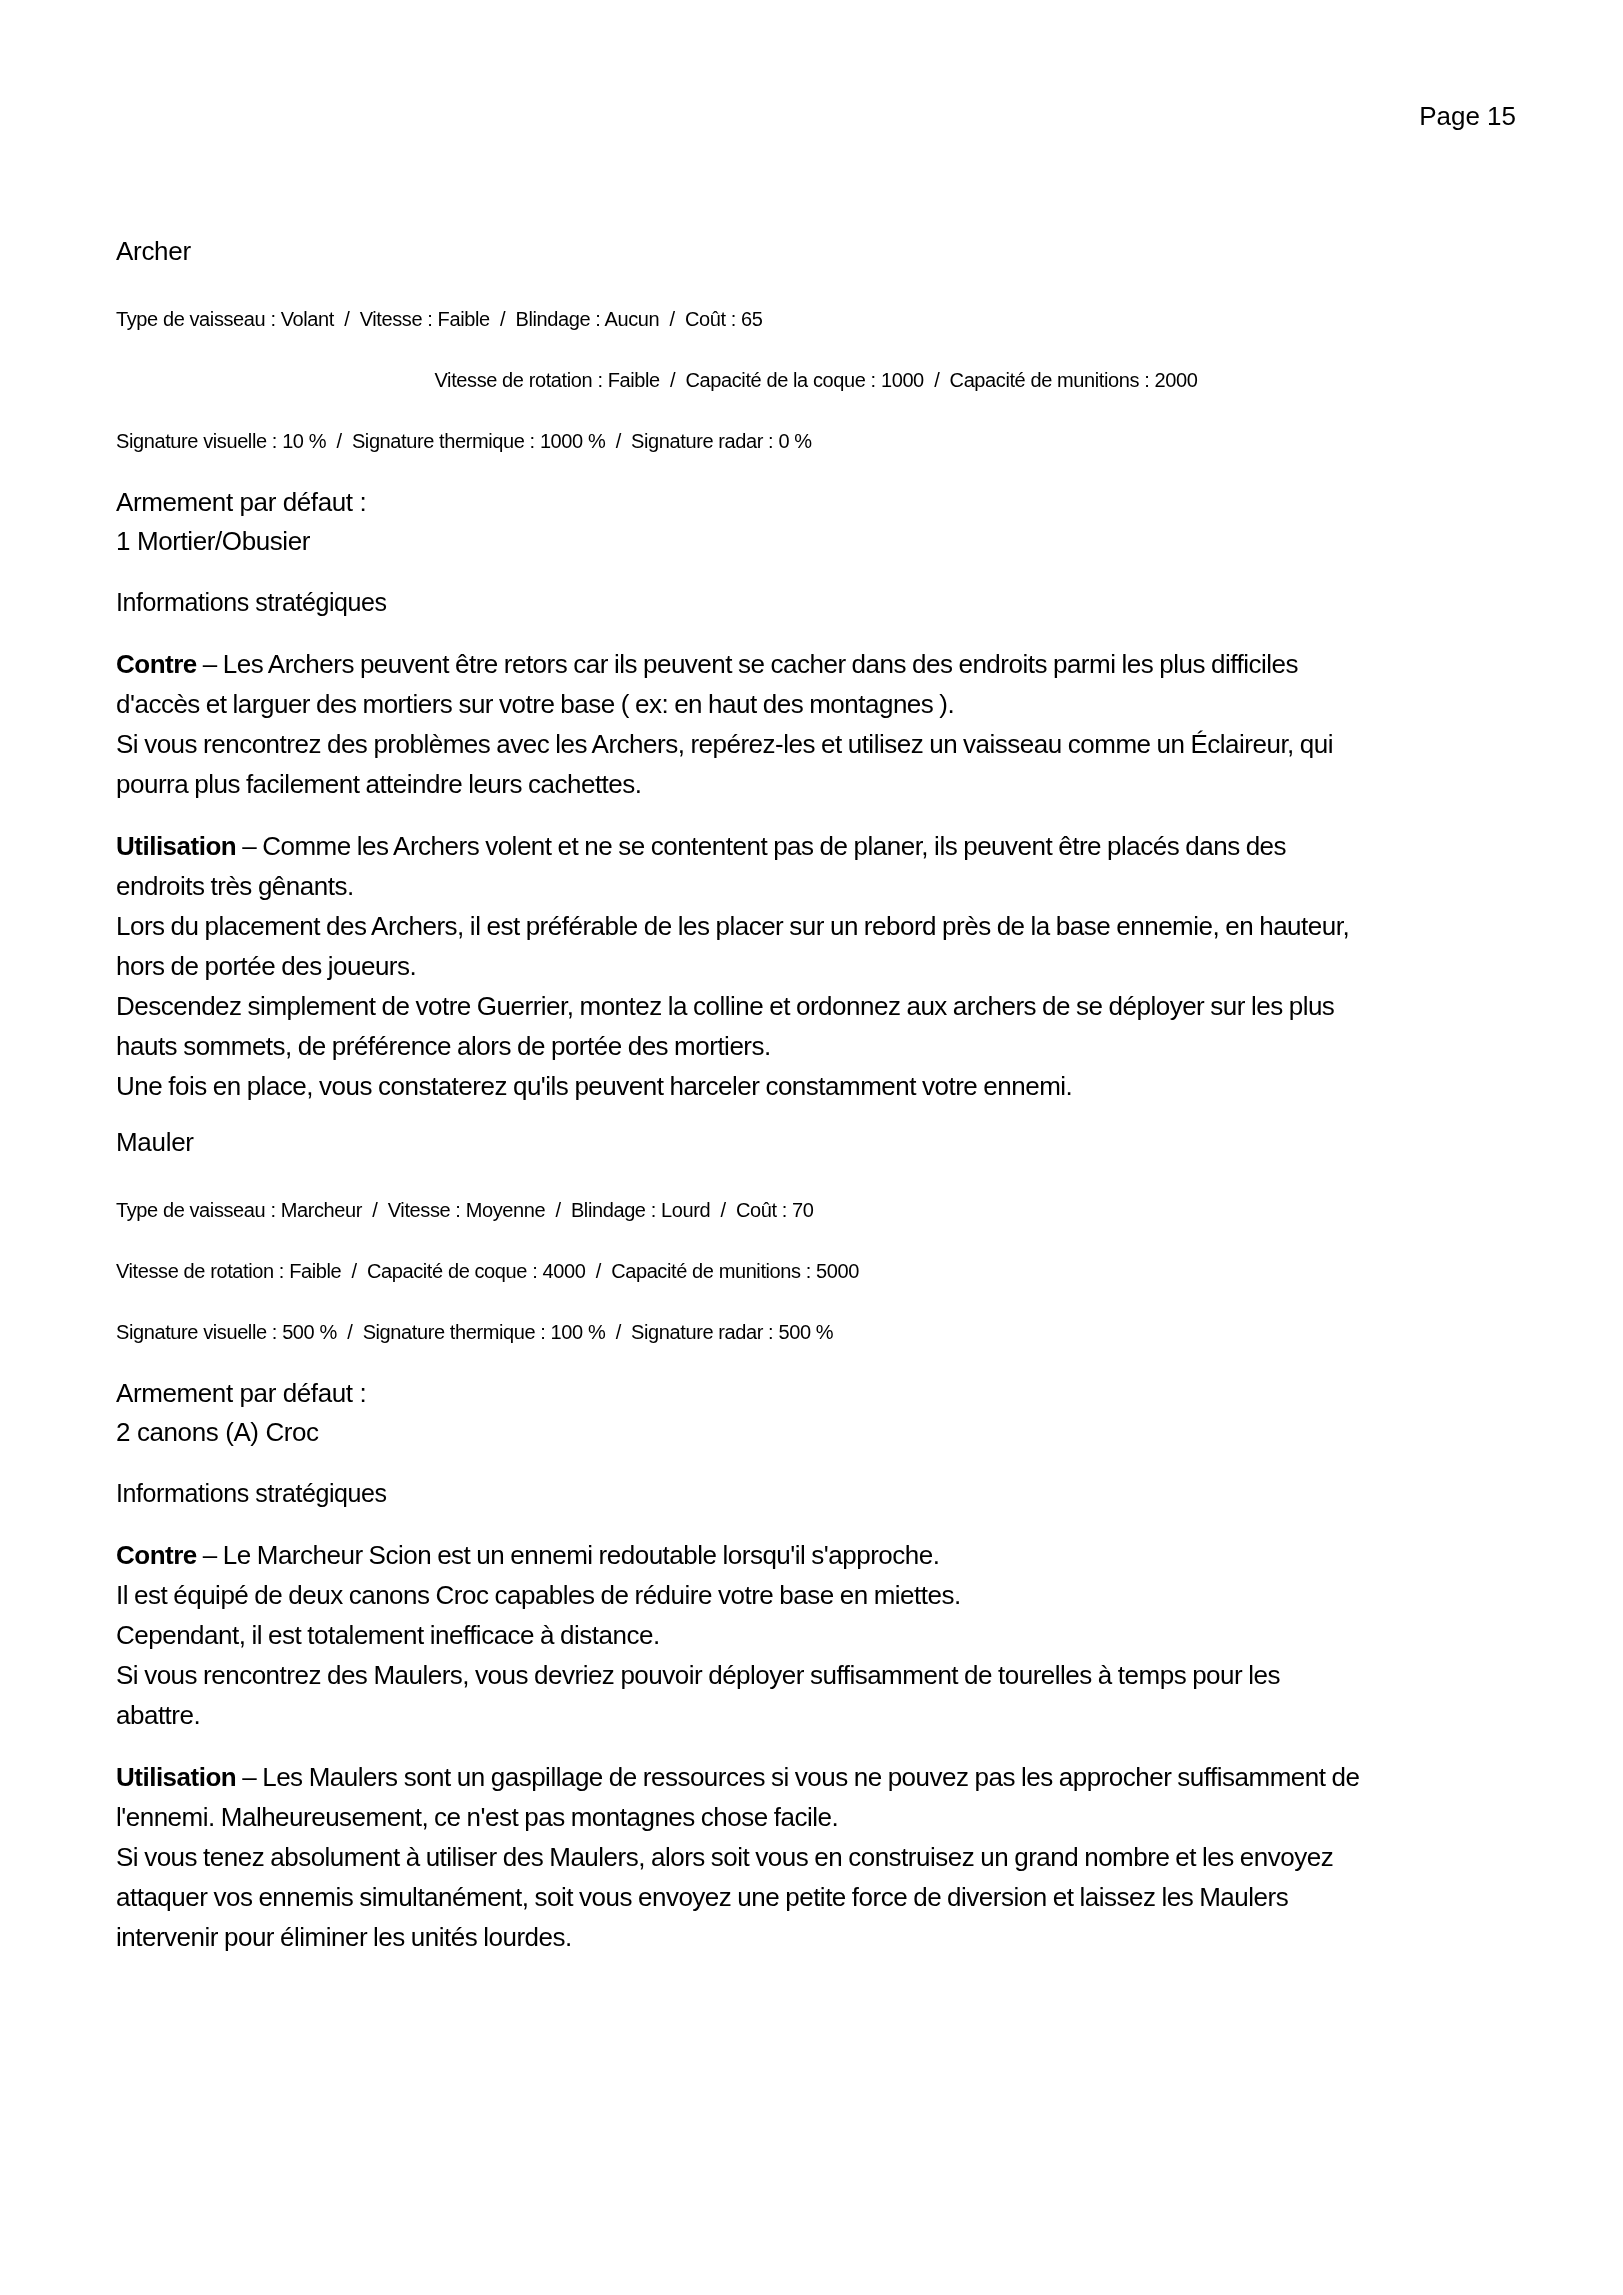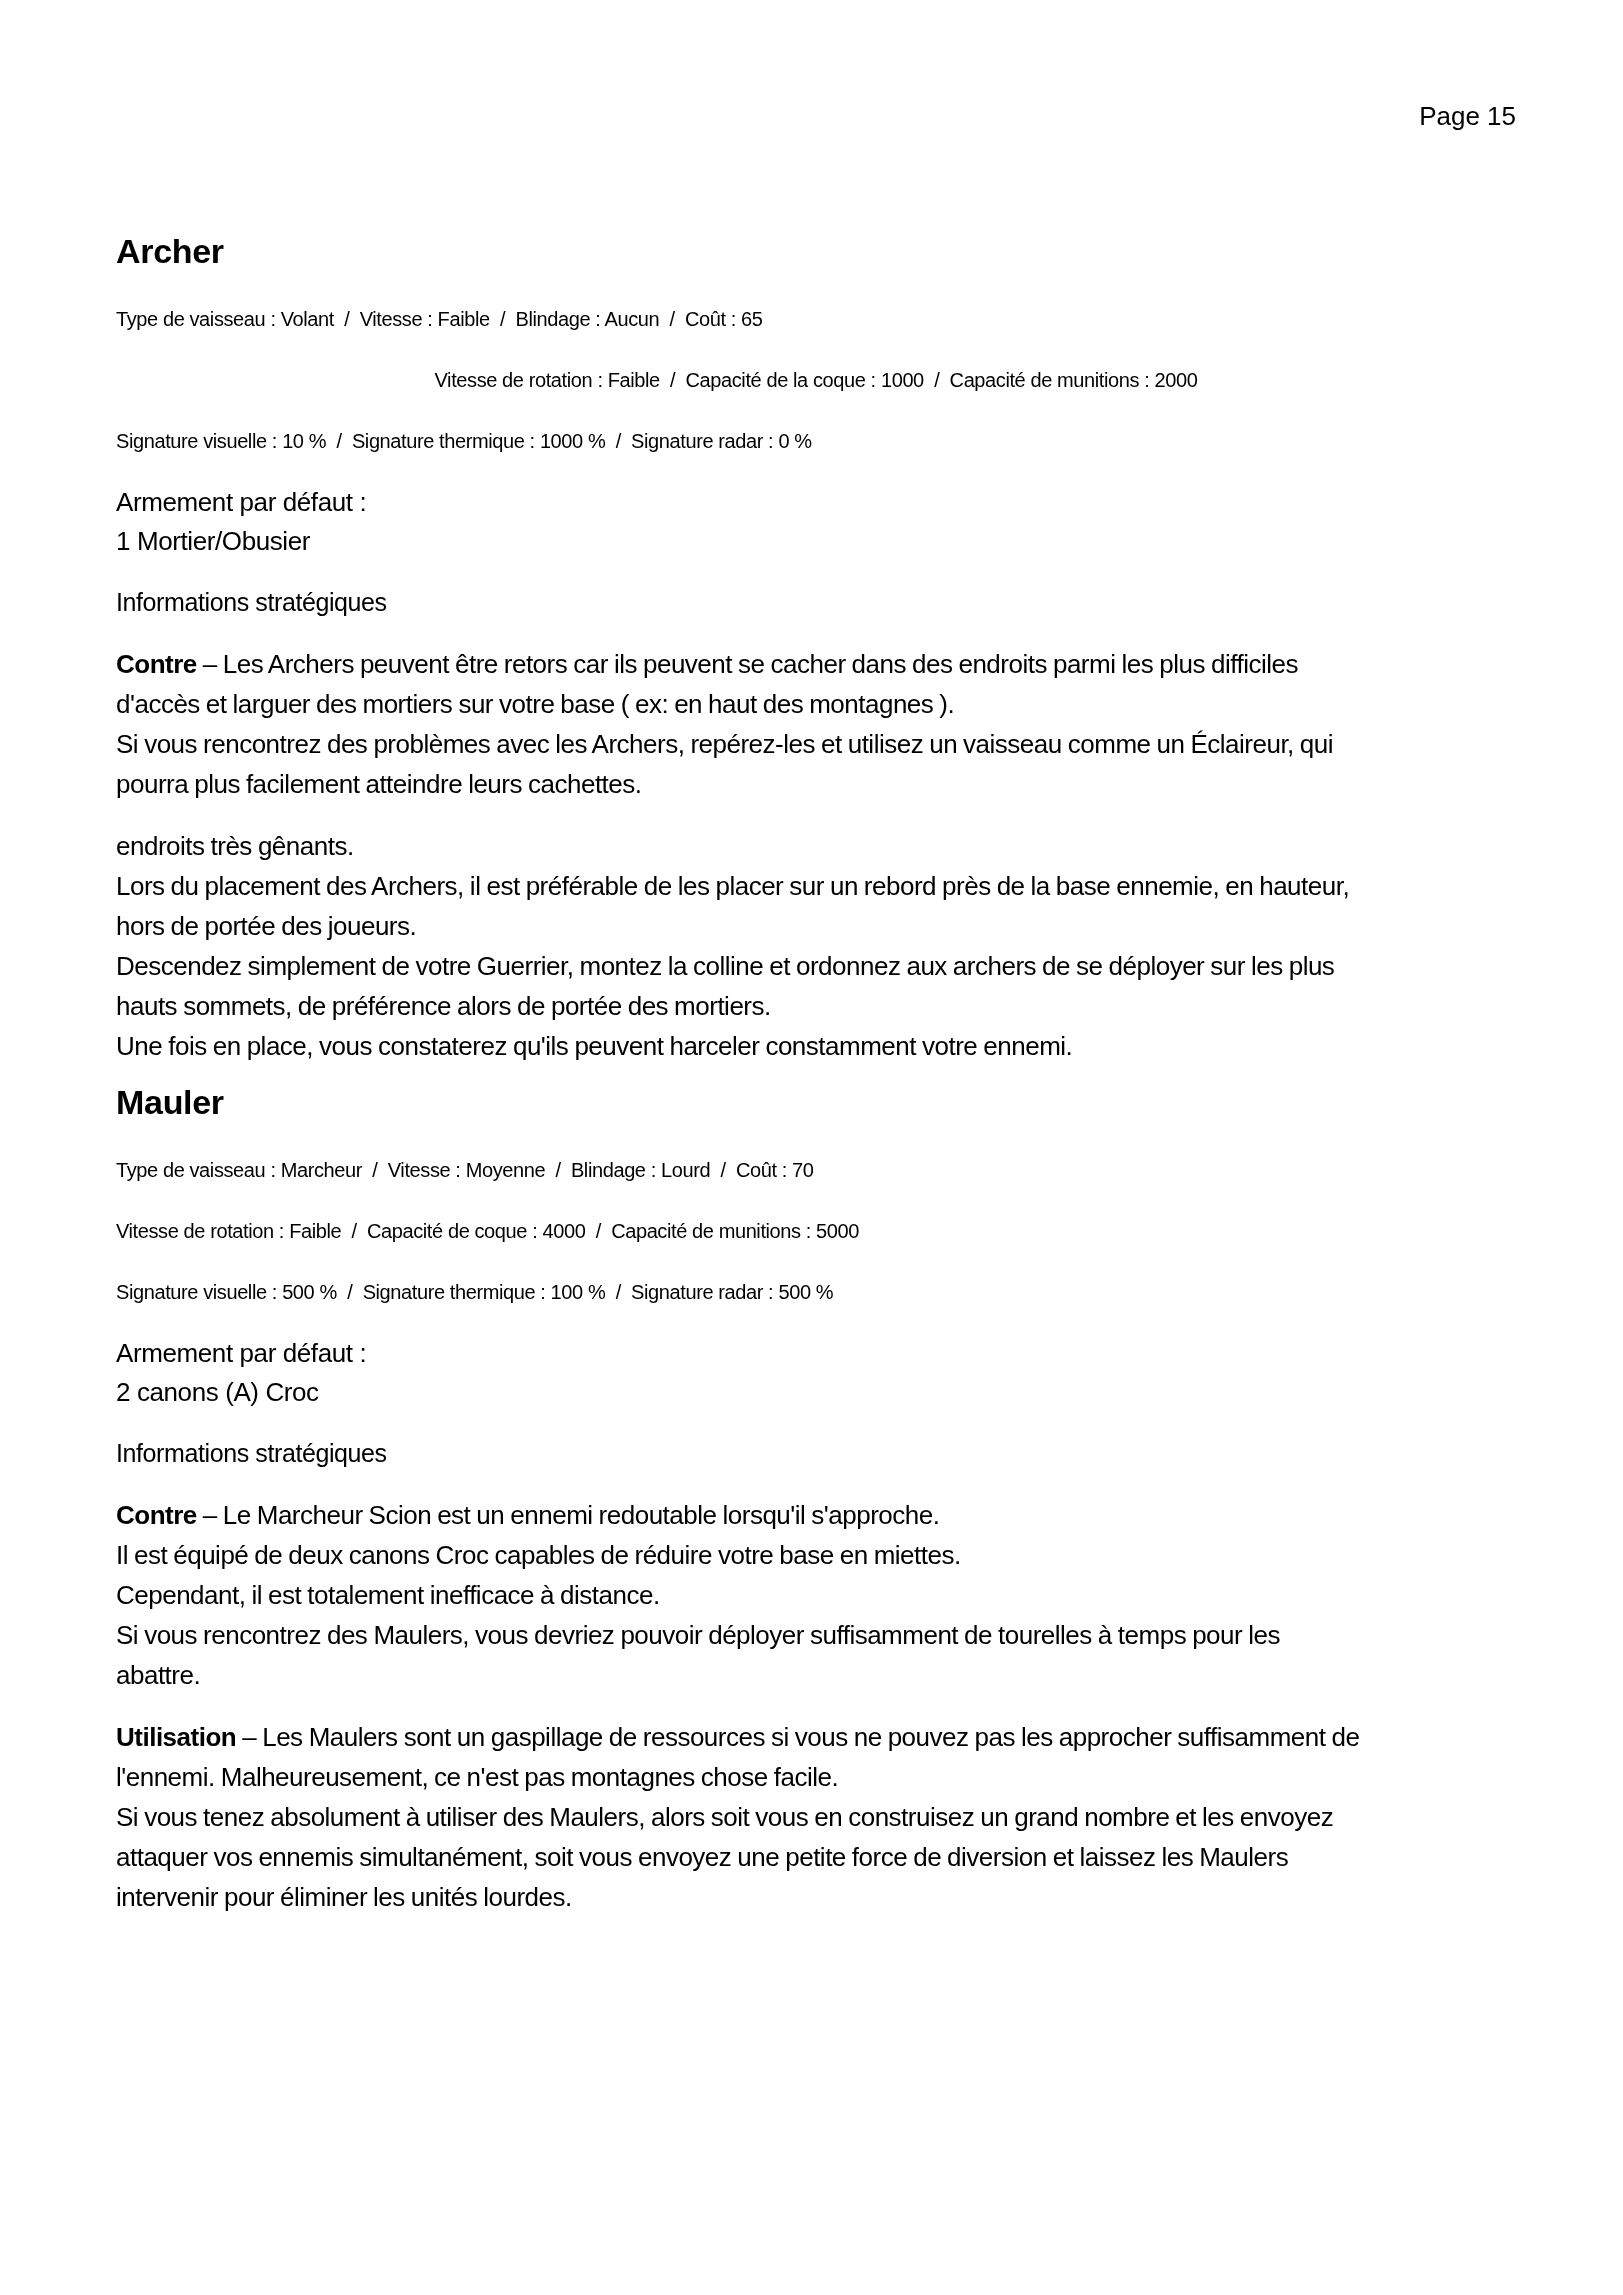--- a/index.html
+++ b/index.html
@@ -19,22 +19,22 @@
       line-height: 37px;
     }
     .content {
       position: absolute;
       left: 116px;
       top: 228px;
       width: 1400px;
     }
     .section { margin: 0; }
     .unit-title {
-      font-size: 34px;
-      font-weight: bold;
+      font-size: 26px;
+      font-weight: normal;
       line-height: 46px;
       margin: 0 0 26px 0;
       letter-spacing: -0.3px;
     }
     .stat-line {
       font-size: 20px;
       line-height: 39px;
       margin: 0 0 22px 0;
       white-space: nowrap;
       letter-spacing: -0.4px;
@@ -81,20 +81,21 @@
       <div>1 Mortier/Obusier</div>
     </div>
     <p class="info-heading">Informations stratégiques</p>
     <div class="para">
       <span class="line"><span class="lead">Contre</span><span> – </span><span>Les Archers peuvent être retors car ils peuvent se cacher dans des endroits parmi les plus difficiles</span></span>
       <span class="line">d'accès et larguer des mortiers sur votre base ( ex: en haut des montagnes ).</span>
       <span class="line">Si vous rencontrez des problèmes avec les Archers, repérez-les et utilisez un vaisseau comme un Éclaireur, qui</span>
       <span class="line">pourra plus facilement atteindre leurs cachettes.</span>
     </div>
     <div class="para">
+      <span class="line"><span class="lead">Utilisation</span><span> – </span><span>Comme les Archers volent et ne se contentent pas de planer, ils peuvent être placés dans des</span></span>
       <span class="line">endroits très gênants.</span>
       <span class="line">Lors du placement des Archers, il est préférable de les placer sur un rebord près de la base ennemie, en hauteur,</span>
       <span class="line">hors de portée des joueurs.</span>
       <span class="line">Descendez simplement de votre Guerrier, montez la colline et ordonnez aux archers de se déployer sur les plus</span>
       <span class="line">hauts sommets, de préférence alors de portée des mortiers.</span>
       <span class="line">Une fois en place, vous constaterez qu'ils peuvent harceler constamment votre ennemi.</span>
     </div>
   </section>
 
   <section class="section section-mauler">

